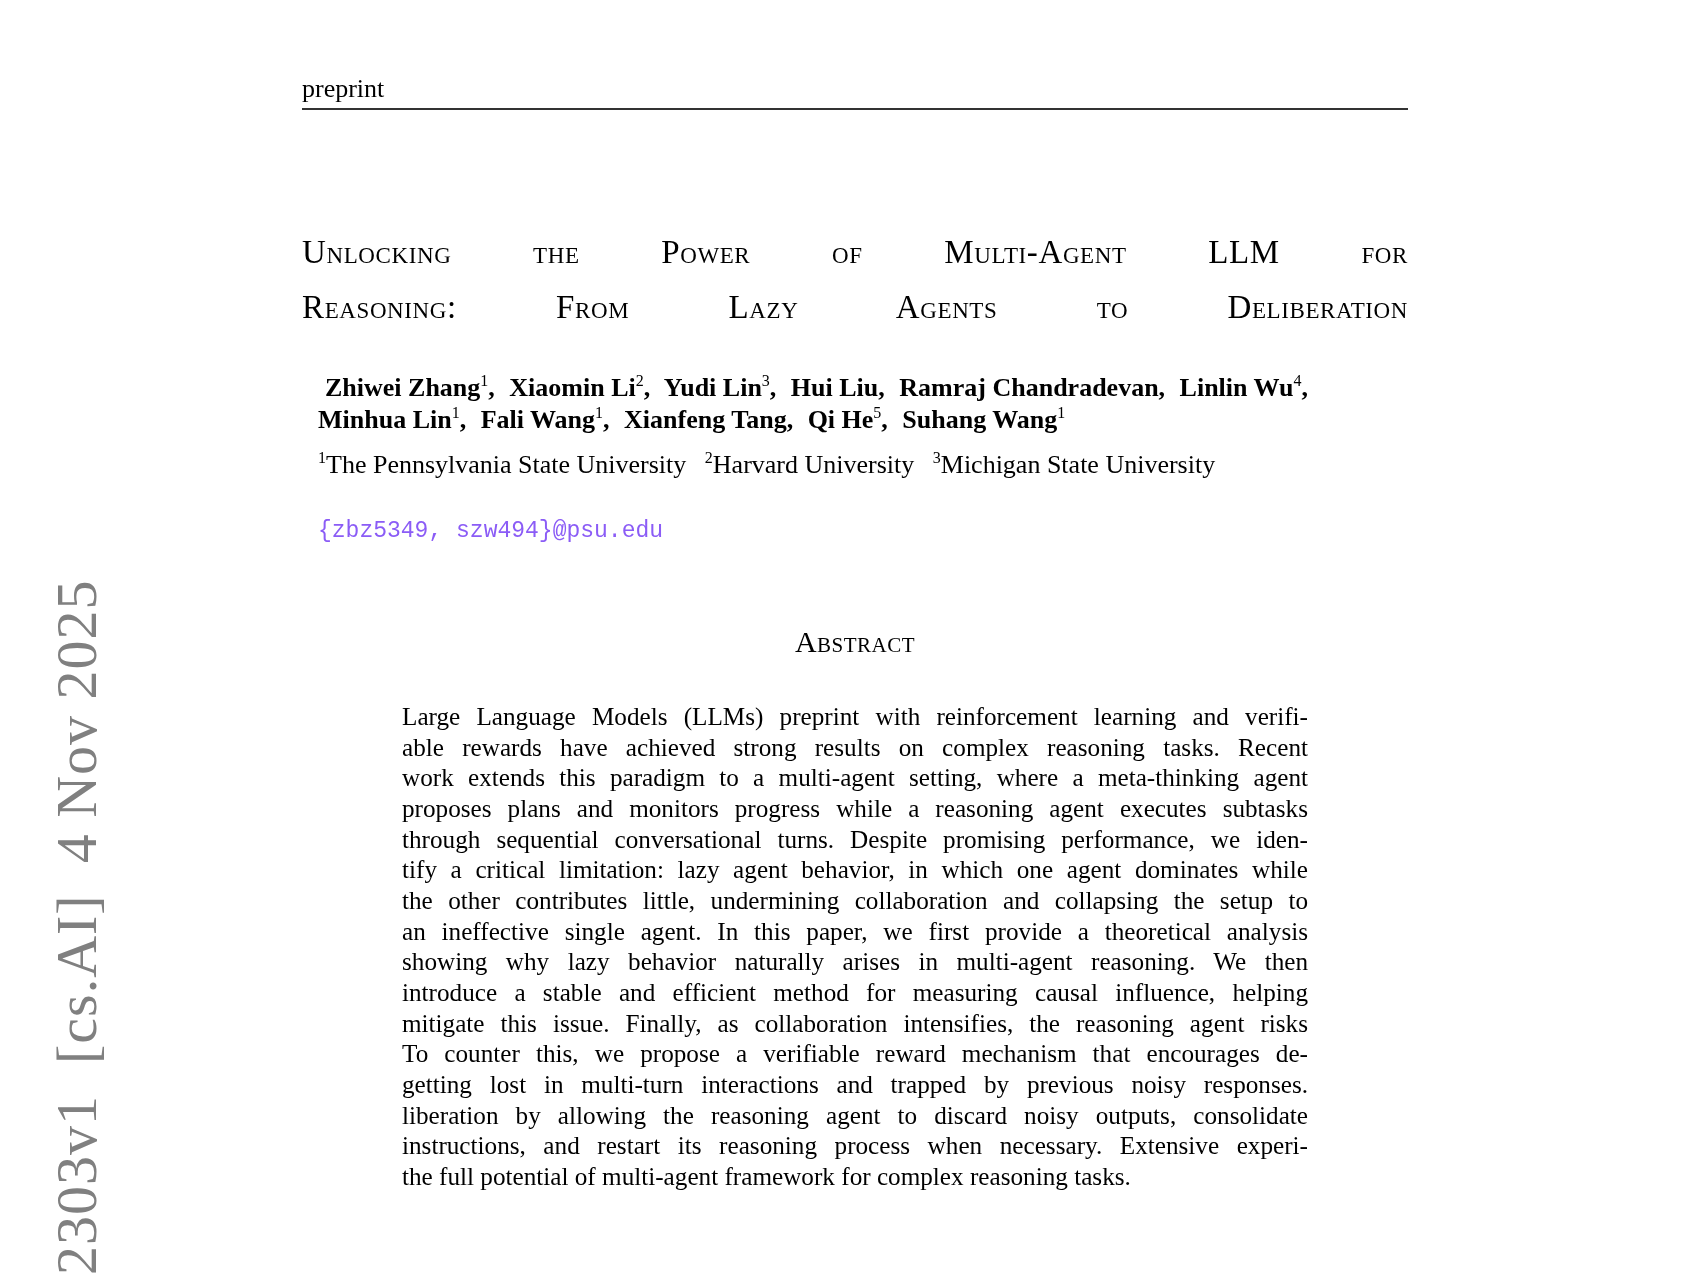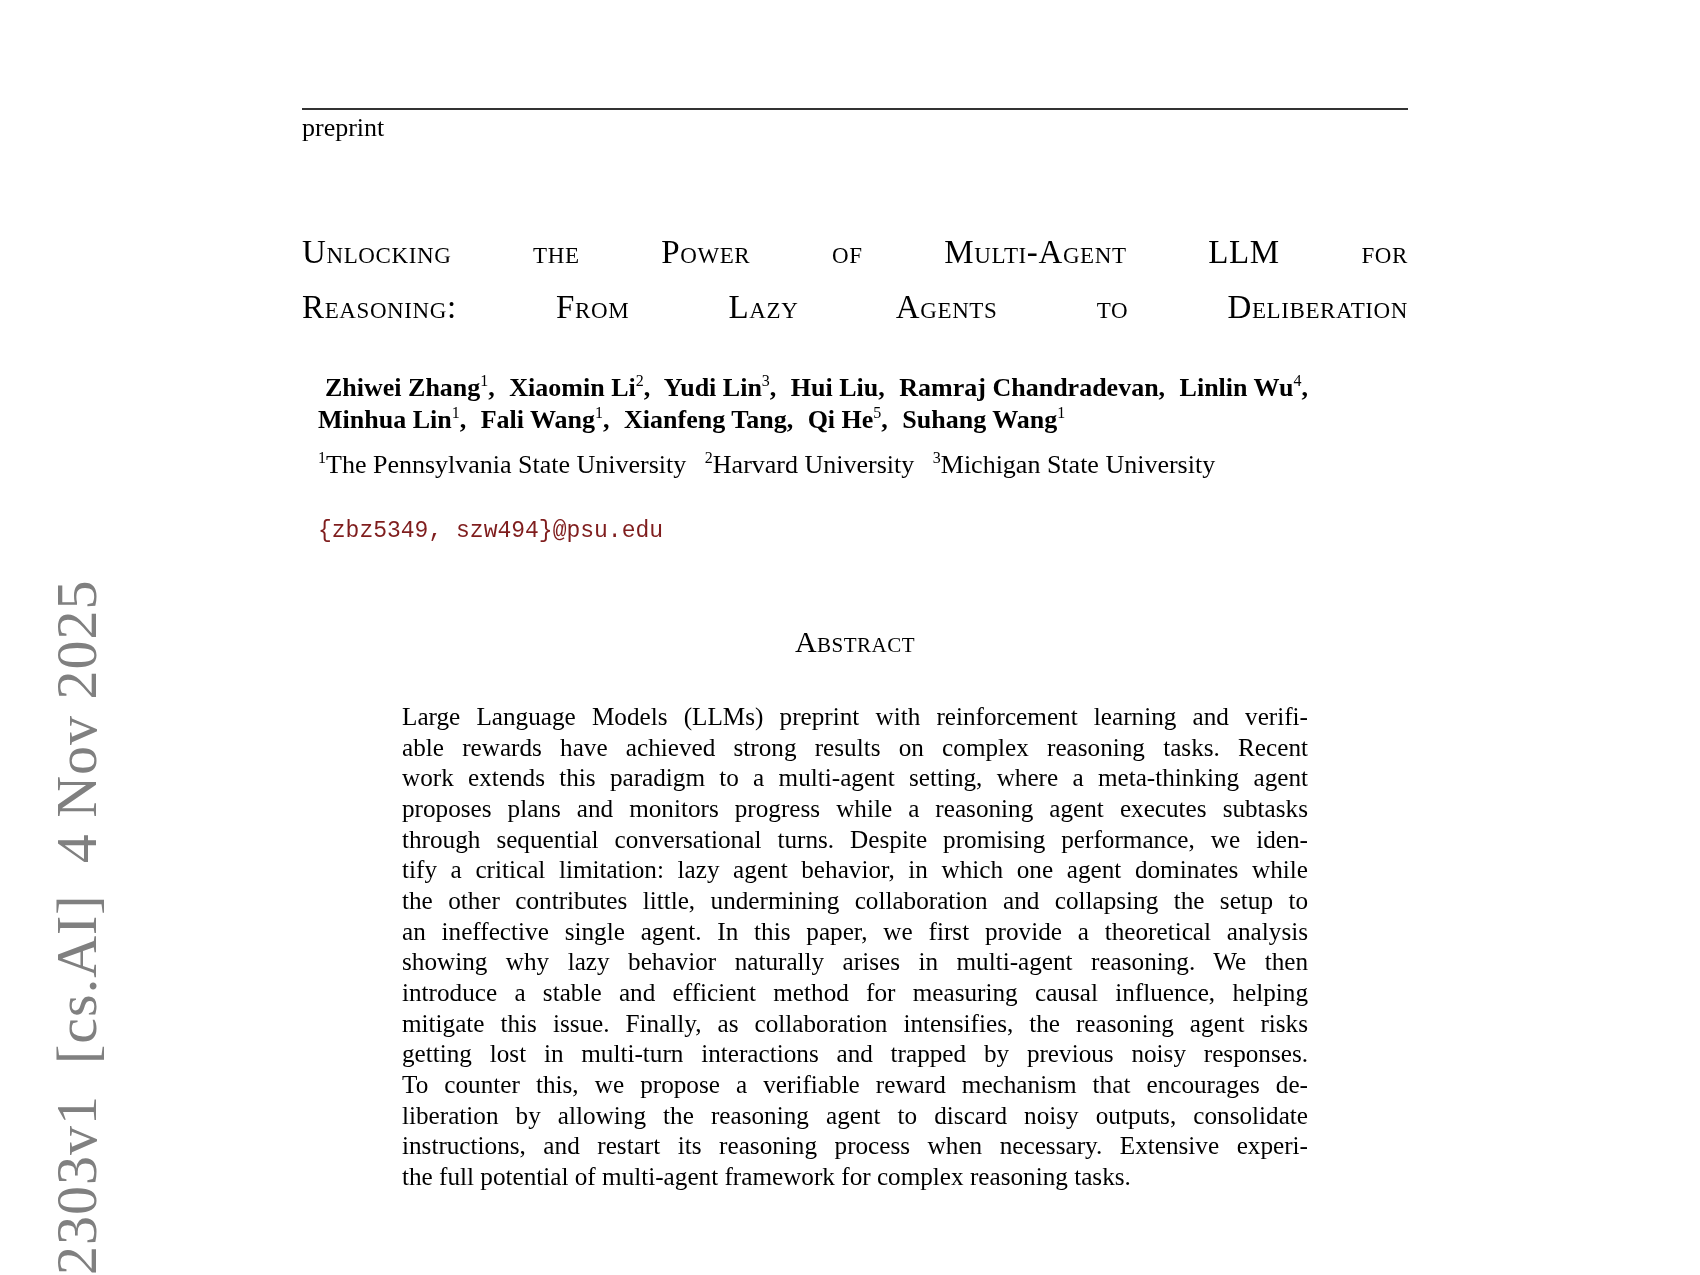--- a/index.html
+++ b/index.html
@@ -16,21 +16,20 @@
     color: #000;
   }
   .abs { position: absolute; }
 
   
   .running-header {
     left: 302px;
     top: 74px;
     font-size: 26px;
     line-height: 30px;
-    margin-top: 39px;
   }
   .header-rule {
     left: 302px;
     top: 108px;
     width: 1106px;
     height: 1.6px;
     background: #333;
   }
 
   
@@ -78,21 +77,21 @@
   }
   .affils .line { display: block; white-space: nowrap; }
   .affil { margin-right: 12px; }
 
   .email {
     left: 318px;
     top: 516px;
     font-family: "Liberation Mono", "DejaVu Sans Mono", monospace;
     font-size: 23px;
     line-height: 30px;
-    color: #7f1d1d;
+    color: #8b5cf6;
   }
 
   
   .abstract-heading {
     left: 0;
     width: 1710px;
     top: 624px;
     text-align: center;
     font-size: 30px;
     line-height: 36px;
@@ -181,18 +180,18 @@
   <span class="aline">able rewards have achieved strong results on complex reasoning tasks.  Recent</span>
   <span class="aline">work extends this paradigm to a multi-agent setting, where a meta-thinking agent</span>
   <span class="aline">proposes plans and monitors progress while a reasoning agent executes subtasks</span>
   <span class="aline">through sequential conversational turns. Despite promising performance, we iden-</span>
   <span class="aline">tify a critical limitation: lazy agent behavior, in which one agent dominates while</span>
   <span class="aline">the other contributes little, undermining collaboration and collapsing the setup to</span>
   <span class="aline">an ineffective single agent.  In this paper, we first provide a theoretical analysis</span>
   <span class="aline">showing why lazy behavior naturally arises in multi-agent reasoning.  We then</span>
   <span class="aline">introduce a stable and efficient method for measuring causal influence, helping</span>
   <span class="aline">mitigate this issue. Finally, as collaboration intensifies, the reasoning agent risks</span>
+  <span class="aline">To counter this, we propose a verifiable reward mechanism that encourages de-</span>
   <span class="aline">getting lost in multi-turn interactions and trapped by previous noisy responses.</span>
-  <span class="aline">To counter this, we propose a verifiable reward mechanism that encourages de-</span>
   <span class="aline">liberation by allowing the reasoning agent to discard noisy outputs, consolidate</span>
   <span class="aline">instructions, and restart its reasoning process when necessary.  Extensive experi-</span>
   <span class="aline last">the full potential of multi-agent framework for complex reasoning tasks.</span>
 </div>
 
 </body></html>

